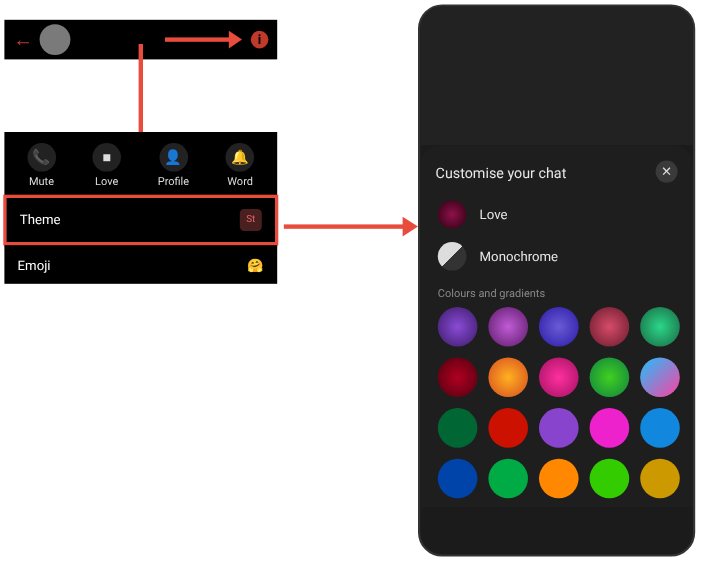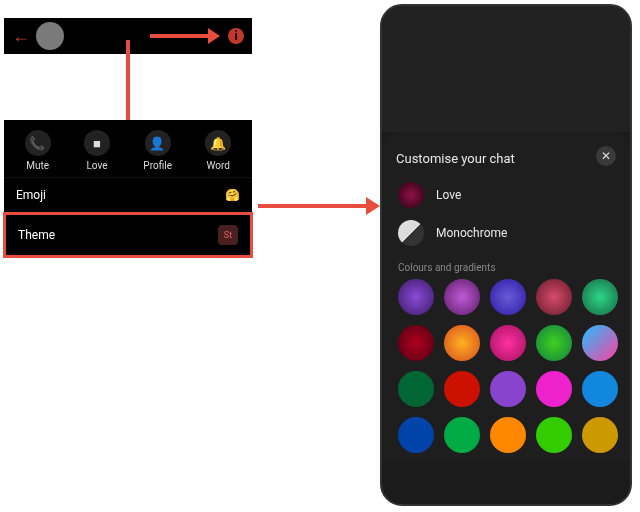--- a/index.html
+++ b/index.html
@@ -170,27 +170,27 @@
       <div class="action">
         <div class="circ">👤</div>
         <span>Profile</span>
       </div>
       <div class="action">
         <div class="circ">🔔</div>
         <span>Word</span>
       </div>
     </div>
 
+  <div class="opt-row theme-row">
+    <span>Theme</span>
+    <span class="badge-sq">St</span>
+  </div>
   <div class="opt-row">
     <span>Emoji</span>
     <span>🤗</span>
-  </div>
-  <div class="opt-row theme-row">
-    <span>Theme</span>
-    <span class="badge-sq">St</span>
   </div>
 </div>
 
 <div class="phone-right">
   <div class="phone-top"></div>
   <div class="sheet">
     <div class="sheet-head">
       <div class="sheet-title">Customise your chat</div>
       <div class="close-x">✕</div>
     </div>

